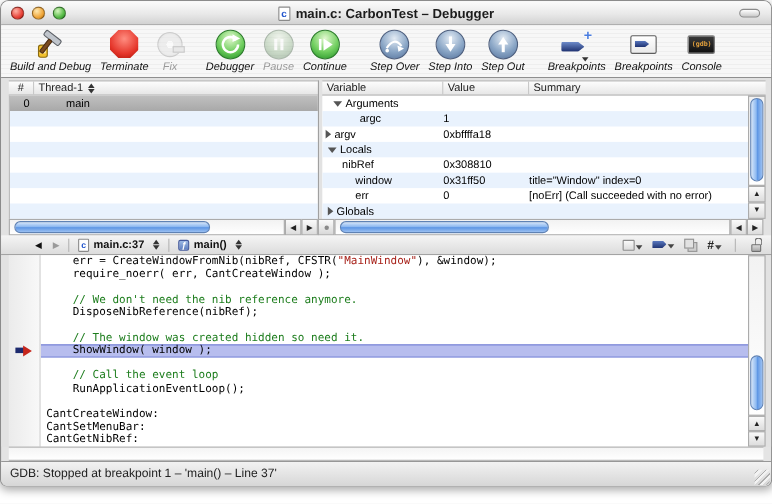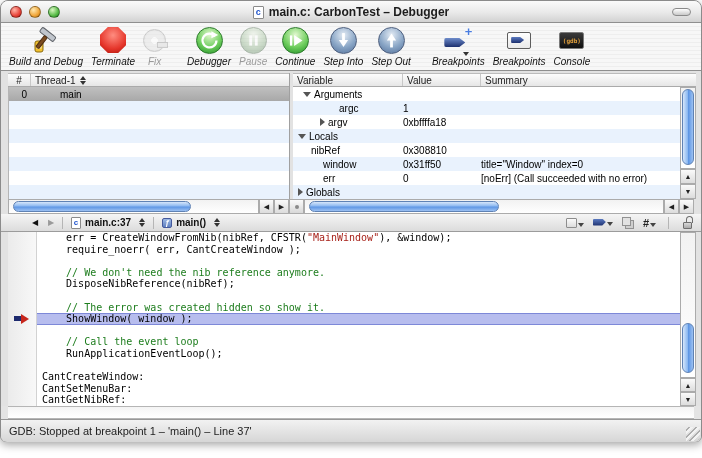--- a/index.html
+++ b/index.html
@@ -213,20 +213,32 @@
         <div class="cicon green">
           <svg width="27" height="27" viewBox="0 0 27 27">
             <rect x="7.5" y="8" width="2.5" height="11" fill="#ffffff"></rect>
             <polygon points="12,7.5 21,13.5 12,19.5" fill="#ffffff"></polygon>
           </svg>
         </div>
       </div>
       <div class="lbl">Continue</div>
     </div>
 
+    <div class="titem gap-l">
+      <div class="ticon">
+        <div class="cicon blue">
+          <svg width="27" height="27" viewBox="0 0 27 27">
+            <path d="M 6 17 Q 13.5 5.5 20.5 15" stroke="#ffffff" stroke-width="2.2" fill="none"></path>
+            <polygon points="16.5,14.5 23,17.5 17.5,20.5" fill="#ffffff"></polygon>
+            <circle cx="6.5" cy="19.5" r="1.8" fill="#ffffff"></circle>
+          </svg>
+        </div>
+      </div>
+      <div class="lbl">Step Over</div>
+    </div>
 
     <div class="titem">
       <div class="ticon">
         <div class="cicon blue">
           <svg width="27" height="27" viewBox="0 0 27 27">
             <rect x="12" y="5.5" width="3" height="9" fill="#ffffff"></rect>
             <polygon points="8.5,13 18.5,13 13.5,20.5" fill="#ffffff"></polygon>
           </svg>
         </div>
       </div>
@@ -309,29 +321,29 @@
     <div class="varpane" id="varRows">
         <div class="row">
           <div class="vcell-name" style="padding-left: 10px;">
             <div class="tri open"></div>
             <span>Arguments</span>
           </div>
           <div class="vcell-val"></div>
           <div class="vcell-sum"></div>
         </div>
         <div class="row stripe">
-          <div class="vcell-name" style="padding-left: 34px;">
+          <div class="vcell-name" style="padding-left: 22px;">
             <div class="tri none"></div>
             <span>argc</span>
           </div>
           <div class="vcell-val">1</div>
           <div class="vcell-sum"></div>
         </div>
         <div class="row">
-          <div class="vcell-name" style="padding-left: 27px;">
+          <div class="vcell-name" style="padding-left: 3px;">
             <div class="tri closed"></div>
             <span>argv</span>
           </div>
           <div class="vcell-val">0xbffffa18</div>
           <div class="vcell-sum"></div>
         </div>
         <div class="row stripe">
           <div class="vcell-name" style="padding-left: 5px;">
             <div class="tri open"></div>
             <span>Locals</span>
@@ -448,21 +460,21 @@
           <span class="head"></span>
         </div>
       </div>
     <div class="codebg" id="codeLines">
         <div class="code-line"><span class="seg-plain">    err = CreateWindowFromNib(nibRef, CFSTR(</span><span class="seg-string">"MainWindow"</span><span class="seg-plain">), &amp;window);</span></div>
         <div class="code-line"><span class="seg-plain">    require_noerr( err, CantCreateWindow );</span></div>
         <div class="code-line"></div>
         <div class="code-line"><span class="seg-comment">    // We don't need the nib reference anymore.</span></div>
         <div class="code-line"><span class="seg-plain">    DisposeNibReference(nibRef);</span></div>
         <div class="code-line"></div>
-        <div class="code-line"><span class="seg-comment">    // The error was created hidden so show it.</span></div>
+        <div class="code-line"><span class="seg-comment">    // The window was created hidden so need it.</span></div>
         <div class="code-line hl"><span class="seg-plain">    ShowWindow( window );</span></div>
         <div class="code-line"></div>
         <div class="code-line"><span class="seg-comment">    // Call the event loop</span></div>
         <div class="code-line"><span class="seg-plain">    RunApplicationEventLoop();</span></div>
         <div class="code-line"></div>
         <div class="code-line"><span class="seg-plain">CantCreateWindow:</span></div>
         <div class="code-line"><span class="seg-plain">CantSetMenuBar:</span></div>
         <div class="code-line"><span class="seg-plain">CantGetNibRef:</span></div>
       </div>
 

